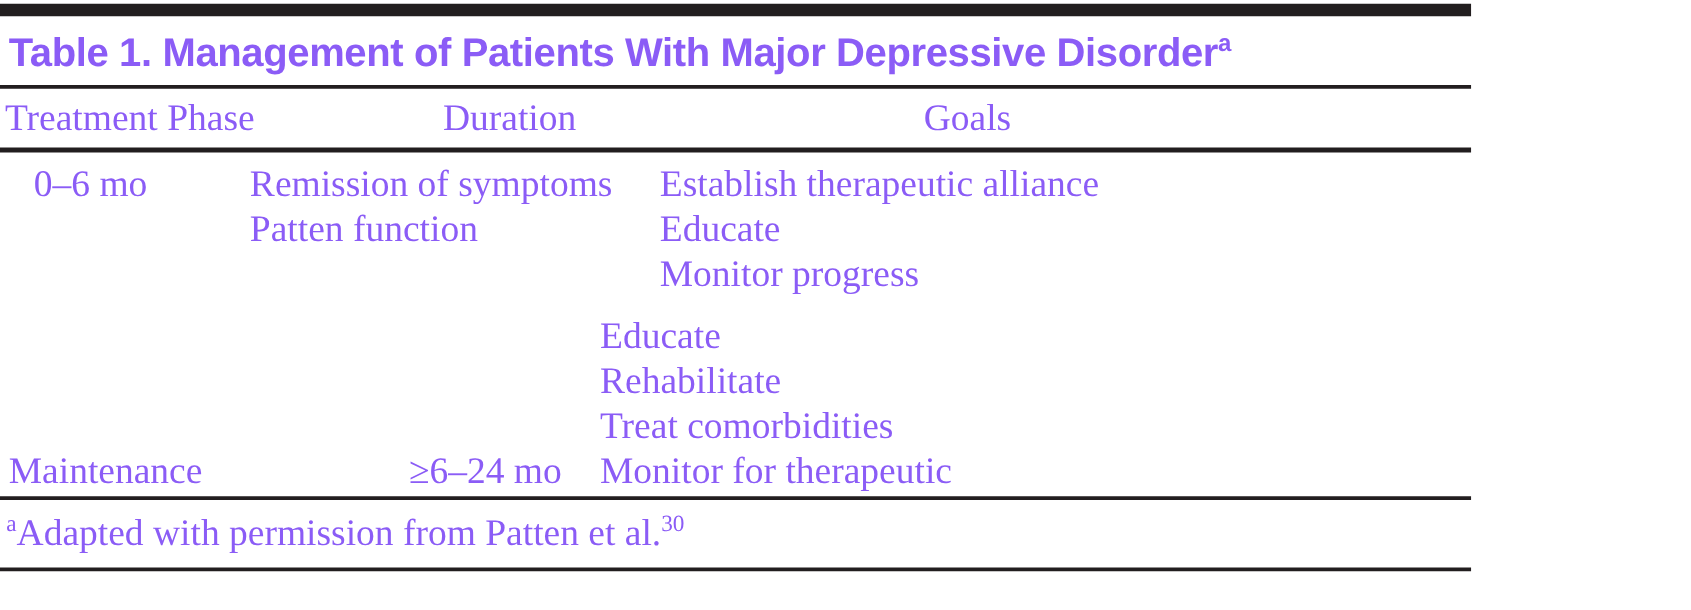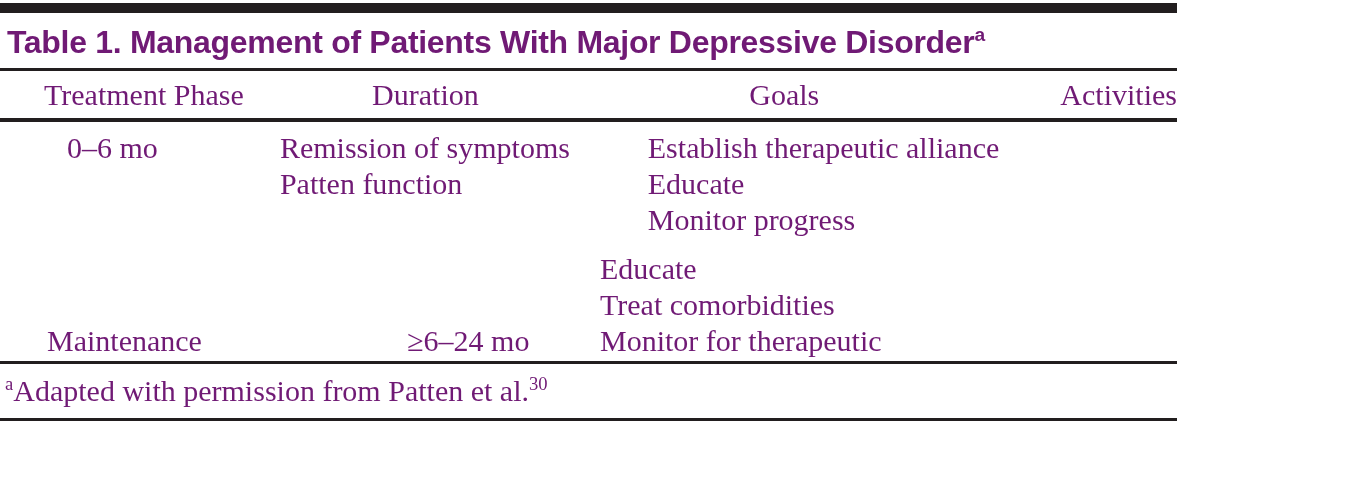--- a/index.html
+++ b/index.html
@@ -5,21 +5,21 @@
   html, body {
     margin: 0;
     padding: 0;
     background: #ffffff;
   }
   .page {
     position: relative;
     width: 1177px;
     height: 488px;
     background: #ffffff;
-    color: #701a75;
+    color: #8b5cf6;
     font-family: "Liberation Serif", serif;
     box-sizing: border-box;
     overflow: hidden;
   }
   .topbar {
     height: 10px;
     background: #221e1f;
     margin-top: 3px;
   }
   .title {
@@ -47,21 +47,21 @@
     display: flex;
     font-size: 30px;
     line-height: 36px;
   }
   .row-1 { padding-top: 8px; }
   .row-2 { padding-top: 13px; align-items: flex-end; }
   .tbody {
     border-bottom: 3px solid #221e1f;
     padding-bottom: 2px;
   }
-  .col { box-sizing: border-box; margin-left: 40px; }
+  .col { box-sizing: border-box; }
   .c1 { width: 25.50%; padding-left: 7px;  }
   .c2 { width: 13.67%; padding-left: 27px; }
   .c3 { width: 29.56%; padding-left: 39px; }
   .c4 { width: 31.26%; padding-left: 19px; }
   .th.c1 { padding-left: 4px; text-align: left; }
   .th.c2, .th.c3, .th.c4 { padding-left: 0; text-align: right; }
   .line { white-space: nowrap; }
   .footnote {
     font-size: 30px;
     line-height: 36px;
@@ -81,21 +81,20 @@
 <div class="page">
 
   <div class="topbar"></div>
 
   <div class="title"><span>Table 1. Management of Patients With Major Depressive Disorder</span><sup>a</sup></div>
 
   <div class="hrow">
     <div class="col c1 th">Treatment Phase</div>
     <div class="col c2 th">Duration</div>
     <div class="col c3 th">Goals</div>
-    <div class="col c4 th">Activities</div>
   </div>
 
   <div class="tbody">
 
     <div class="row row-1">
       <div class="col c2">
         <div class="line">0–6 mo</div>
       </div>
       <div class="col c3">
         <div class="line">Remission of symptoms</div>
@@ -110,20 +109,21 @@
 
     <div class="row row-2">
       <div class="col c1">
         <div class="line">Maintenance</div>
       </div>
       <div class="col c2">
         <div class="line">≥6–24 mo</div>
       </div>
       <div class="col c4">
         <div class="line">Educate</div>
+        <div class="line">Rehabilitate</div>
         <div class="line">Treat comorbidities</div>
         <div class="line">Monitor for therapeutic</div>
       </div>
     </div>
 
   </div>
 
   <div class="footnote"><sup>a</sup><span>Adapted with permission from Patten et al.</span><sup>30</sup></div>
 
 </div>

